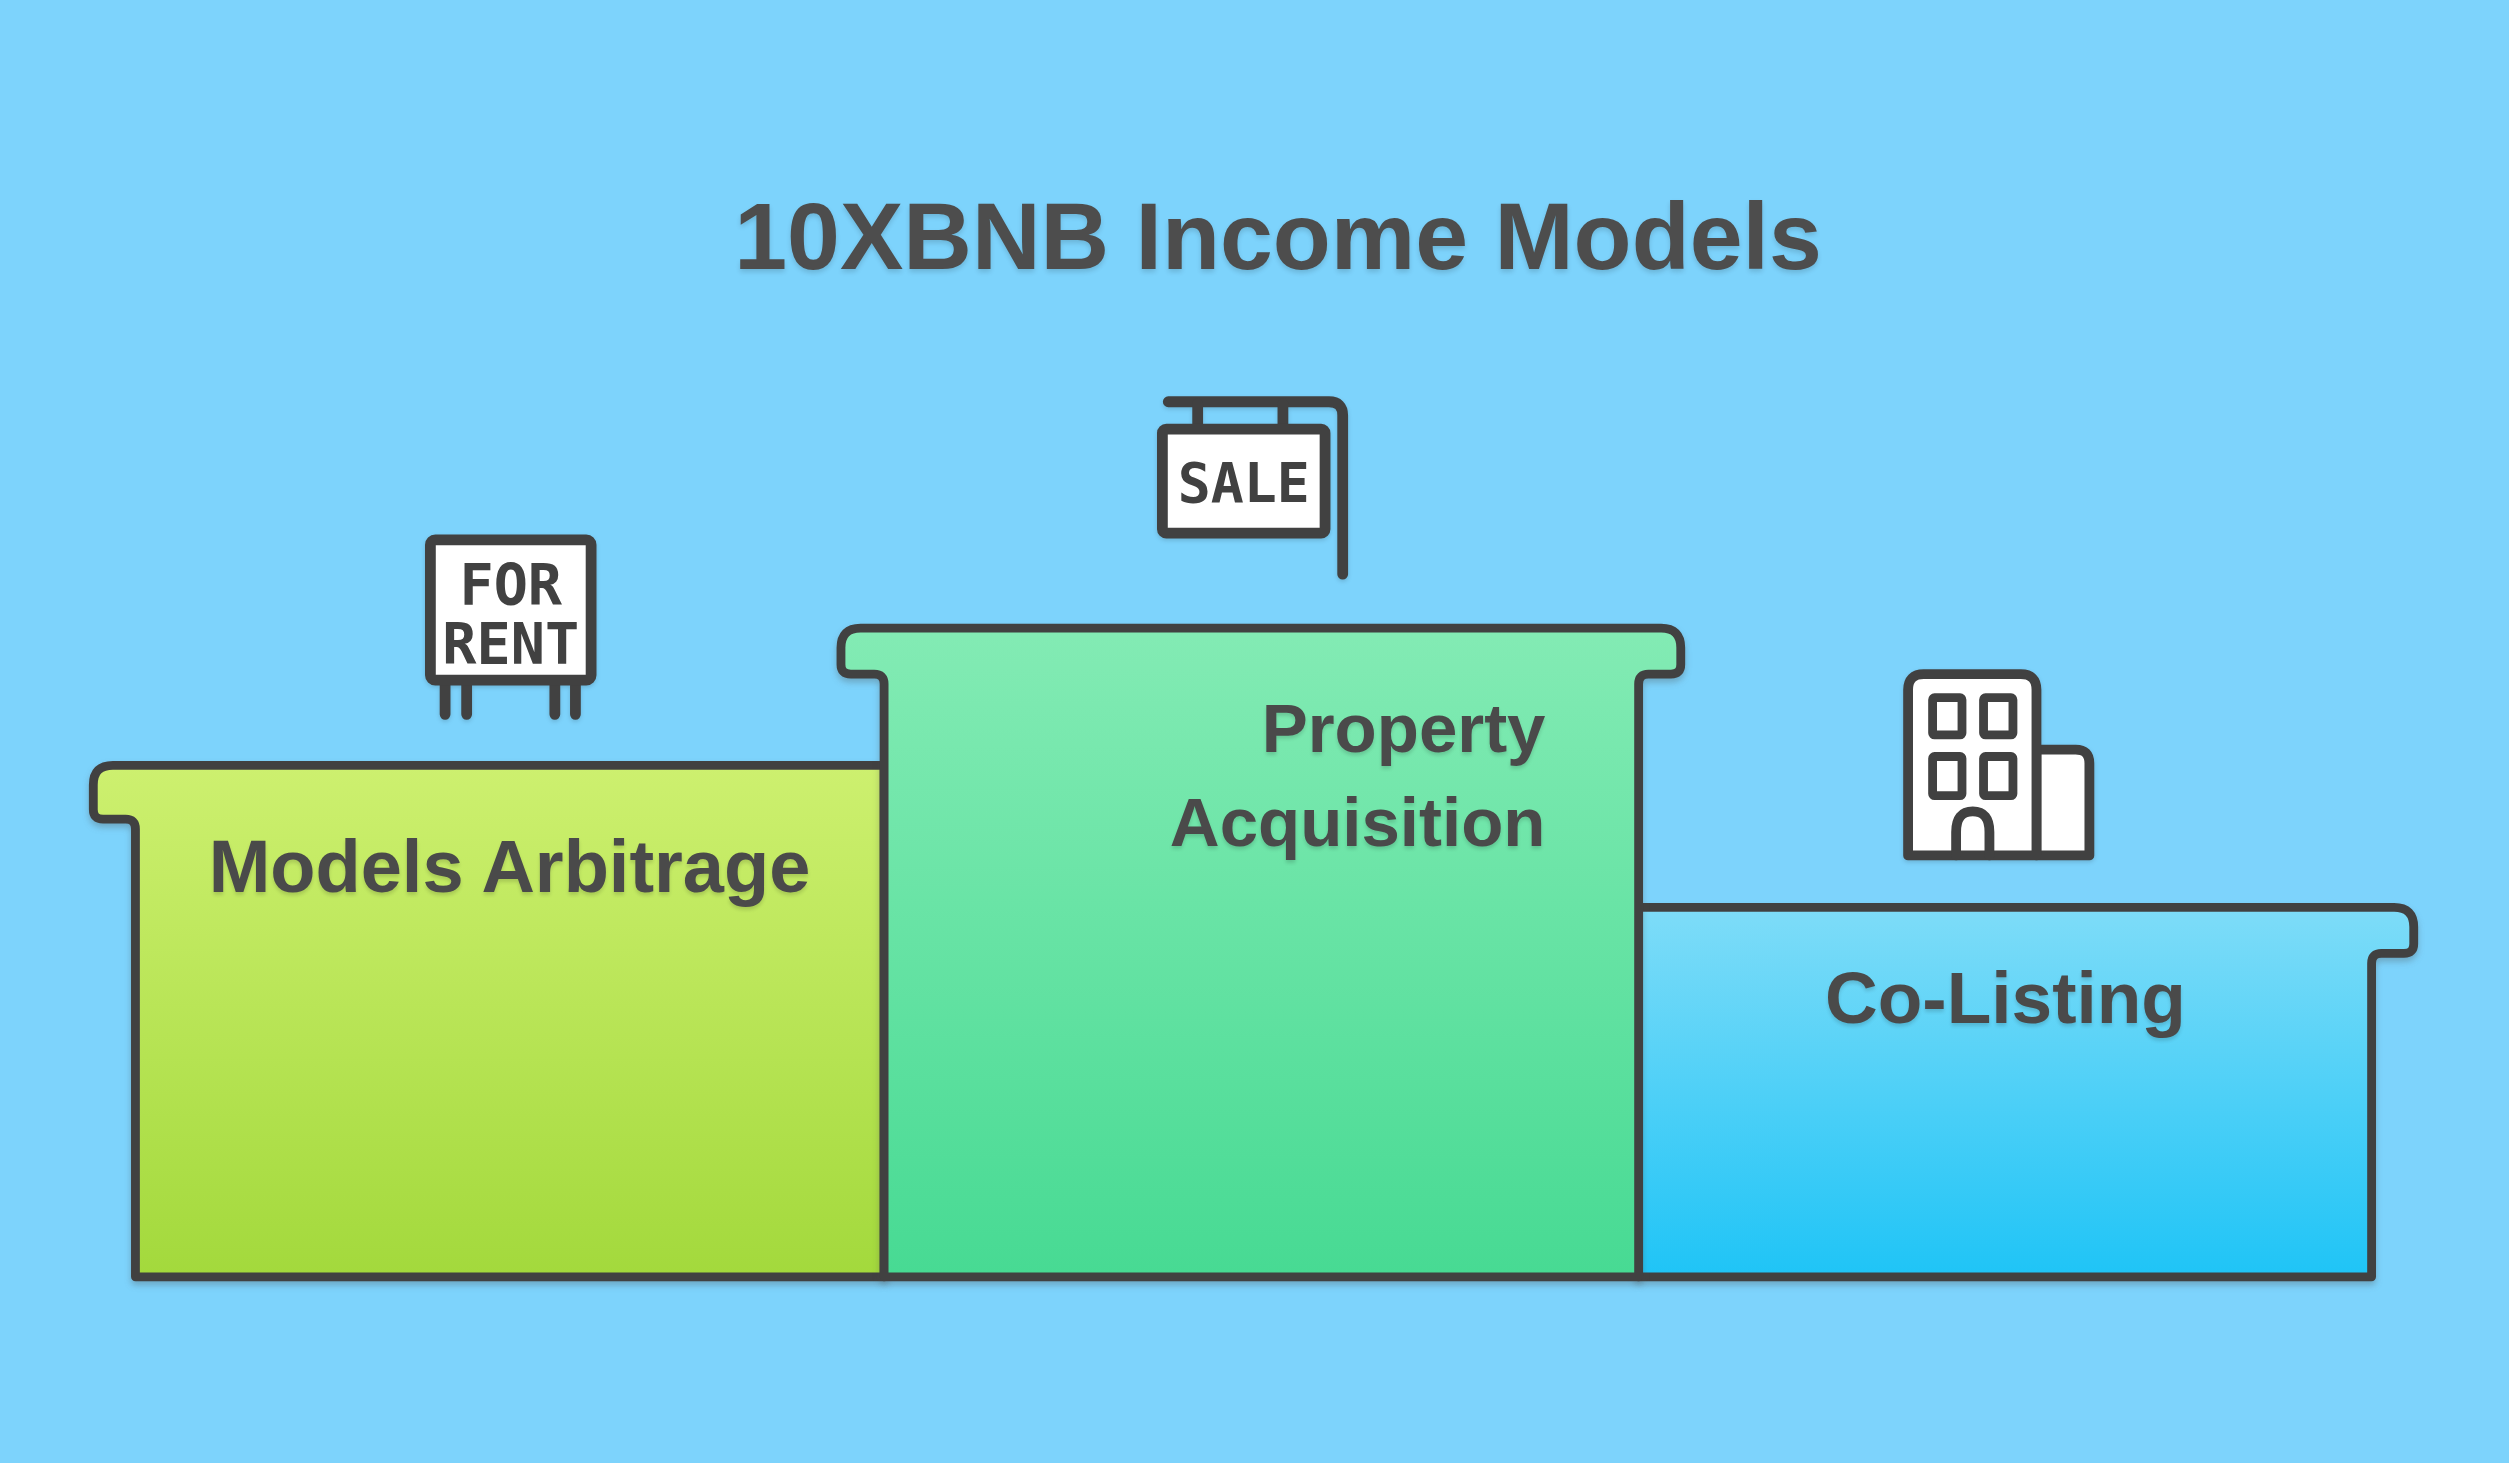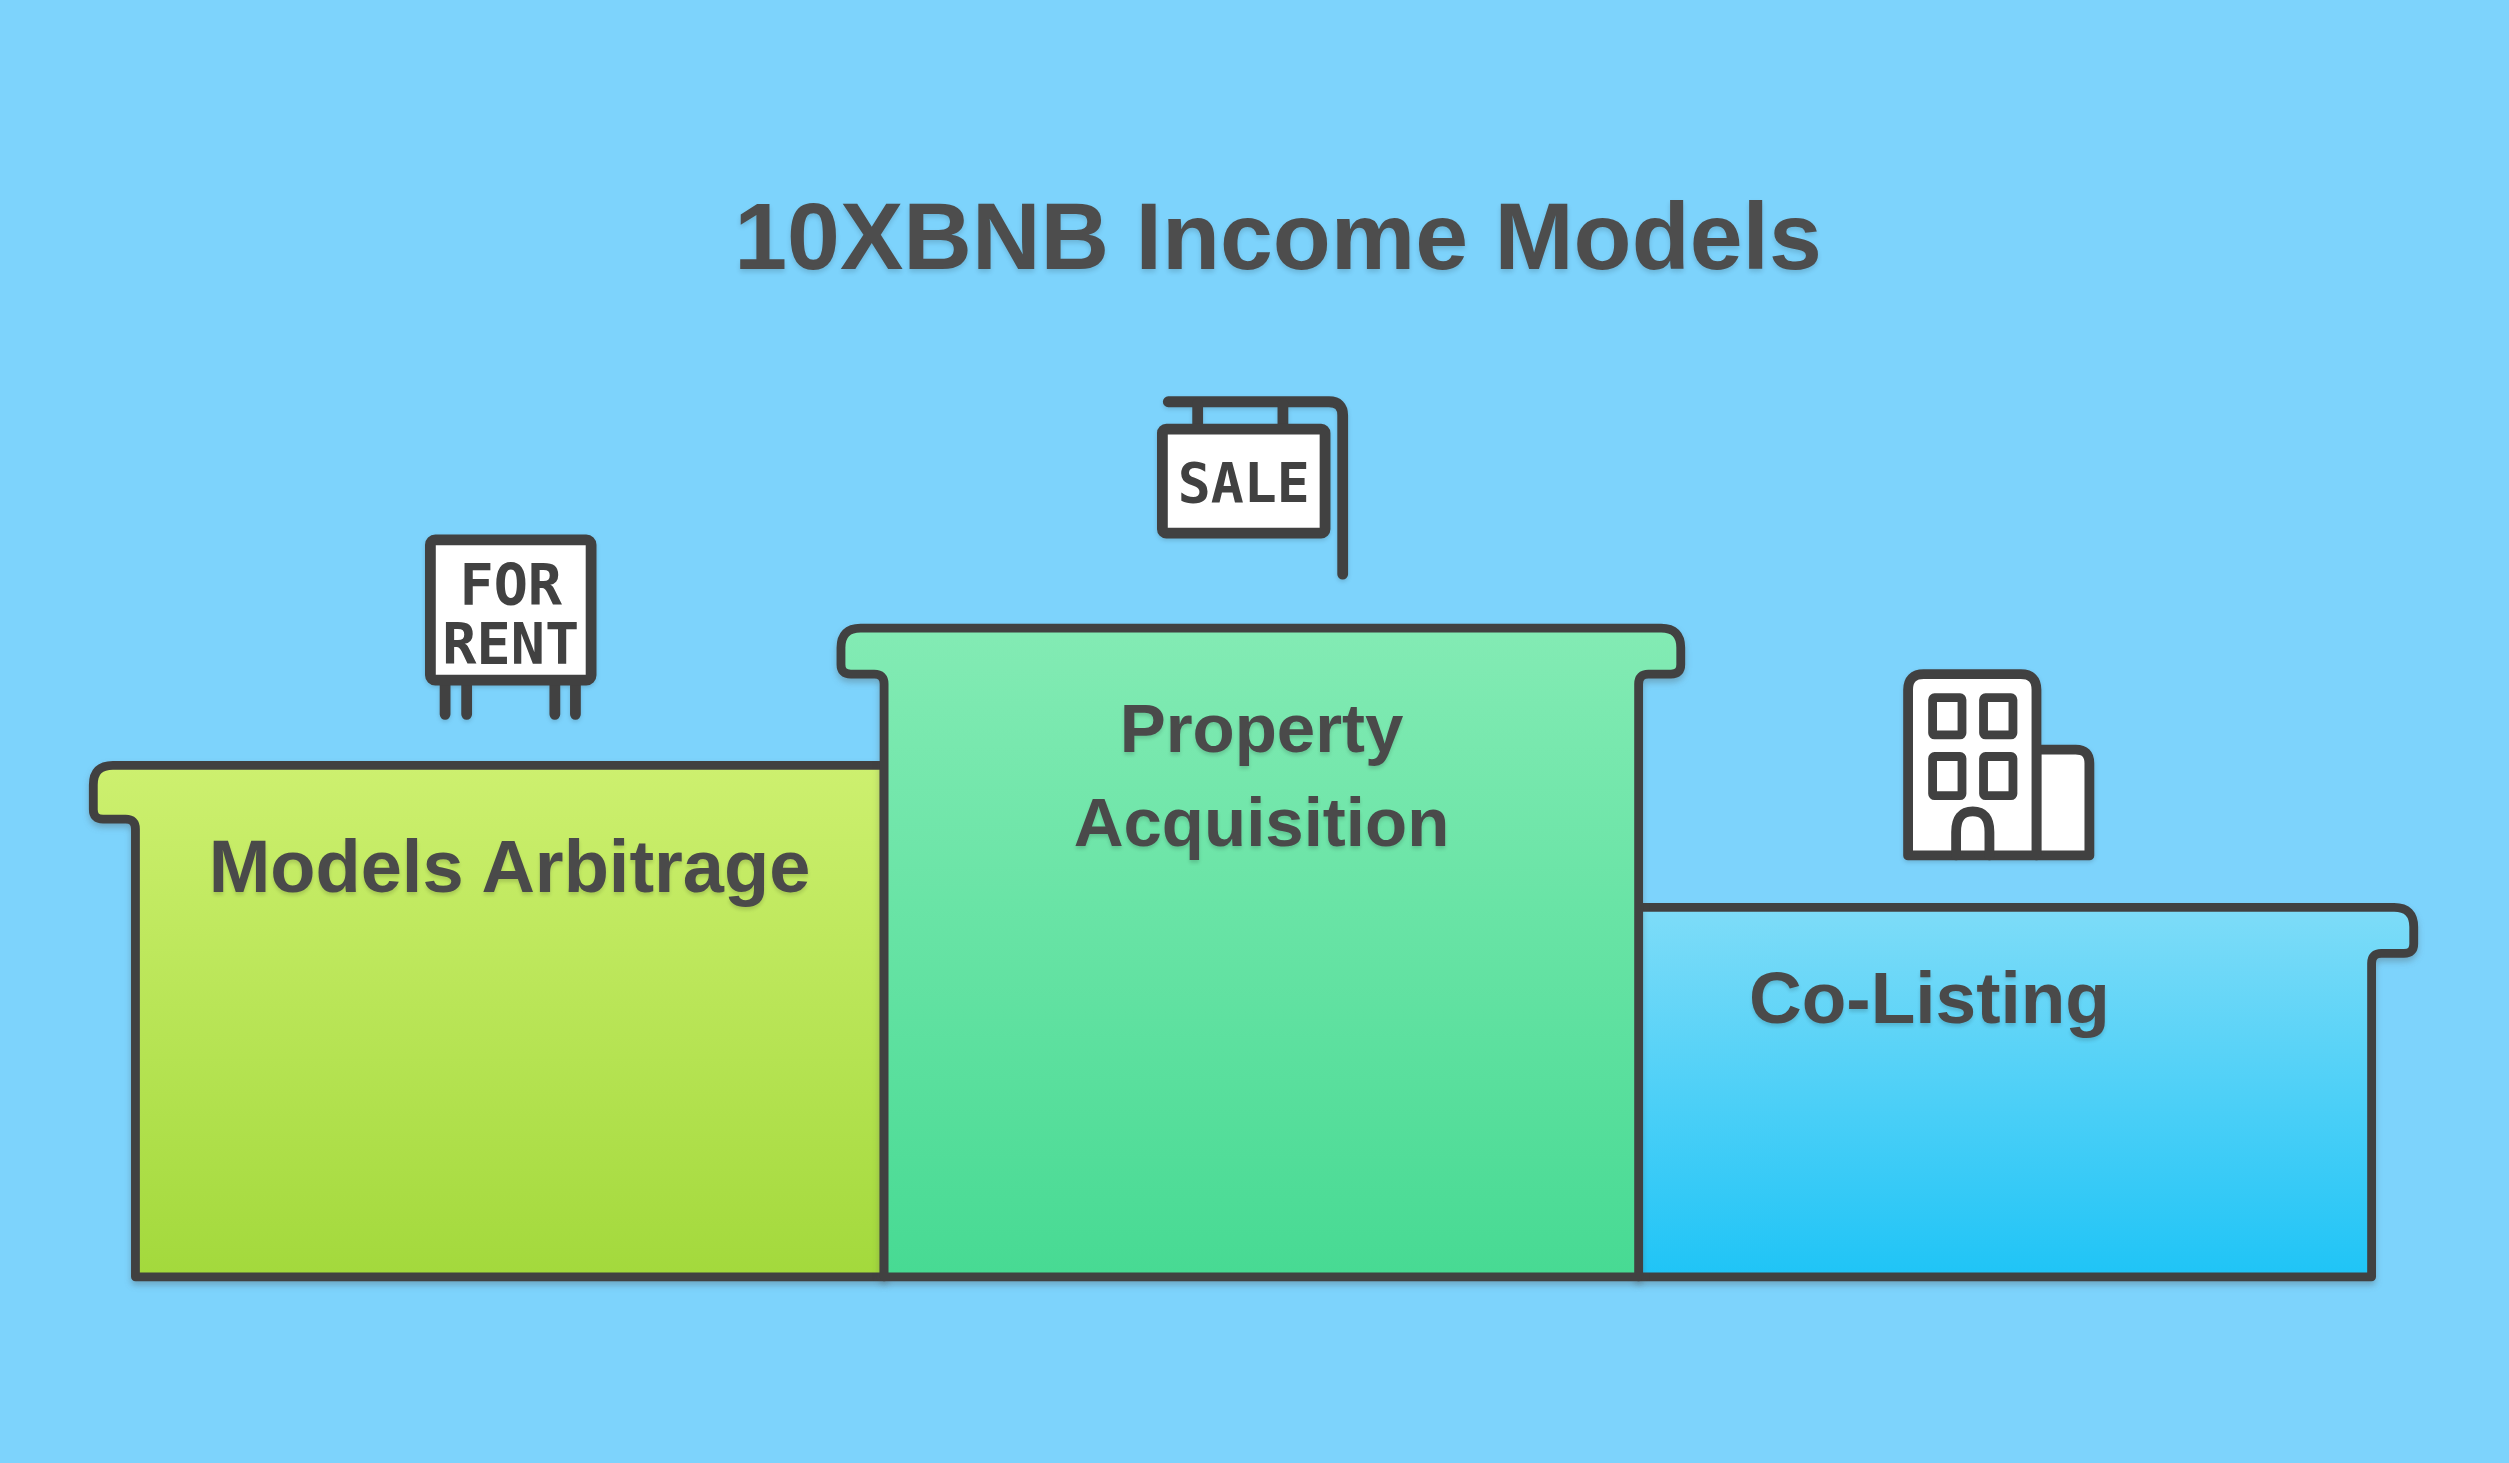--- a/index.html
+++ b/index.html
@@ -26,22 +26,22 @@
   .icon-group{filter:drop-shadow(0 2px 2px rgba(0,0,0,0.15));}
   .block-label{
     position:absolute;
     font-weight:bold;
     color:#4a4a4a;
     text-align:center;
     text-shadow:0 2.9px 3.9px rgba(0,0,0,0.14);
   }
   #label-rental{left:135px;width:749px;top:825px;font-size:74px;line-height:84px;}
   #label-acquisition{left:884px;width:755px;top:682px;font-size:69px;line-height:94px;}
-  #label-acquisition .label-inner{max-width:568px;margin:0 auto;}
-  #label-colisting{left:1563px;width:733px;top:955px;font-size:73px;line-height:86px;}
+  #label-acquisition .label-inner{max-width:568px;margin:0 auto;text-align:right;}
+  #label-colisting{left:1639px;width:733px;top:955px;font-size:73px;line-height:86px;}
   .sign-text{
     font-family:"DejaVu Sans Mono",monospace;
     font-weight:bold;
   }
 </style>
 </head>
 <body>
 
 <div class="canvas">
 

